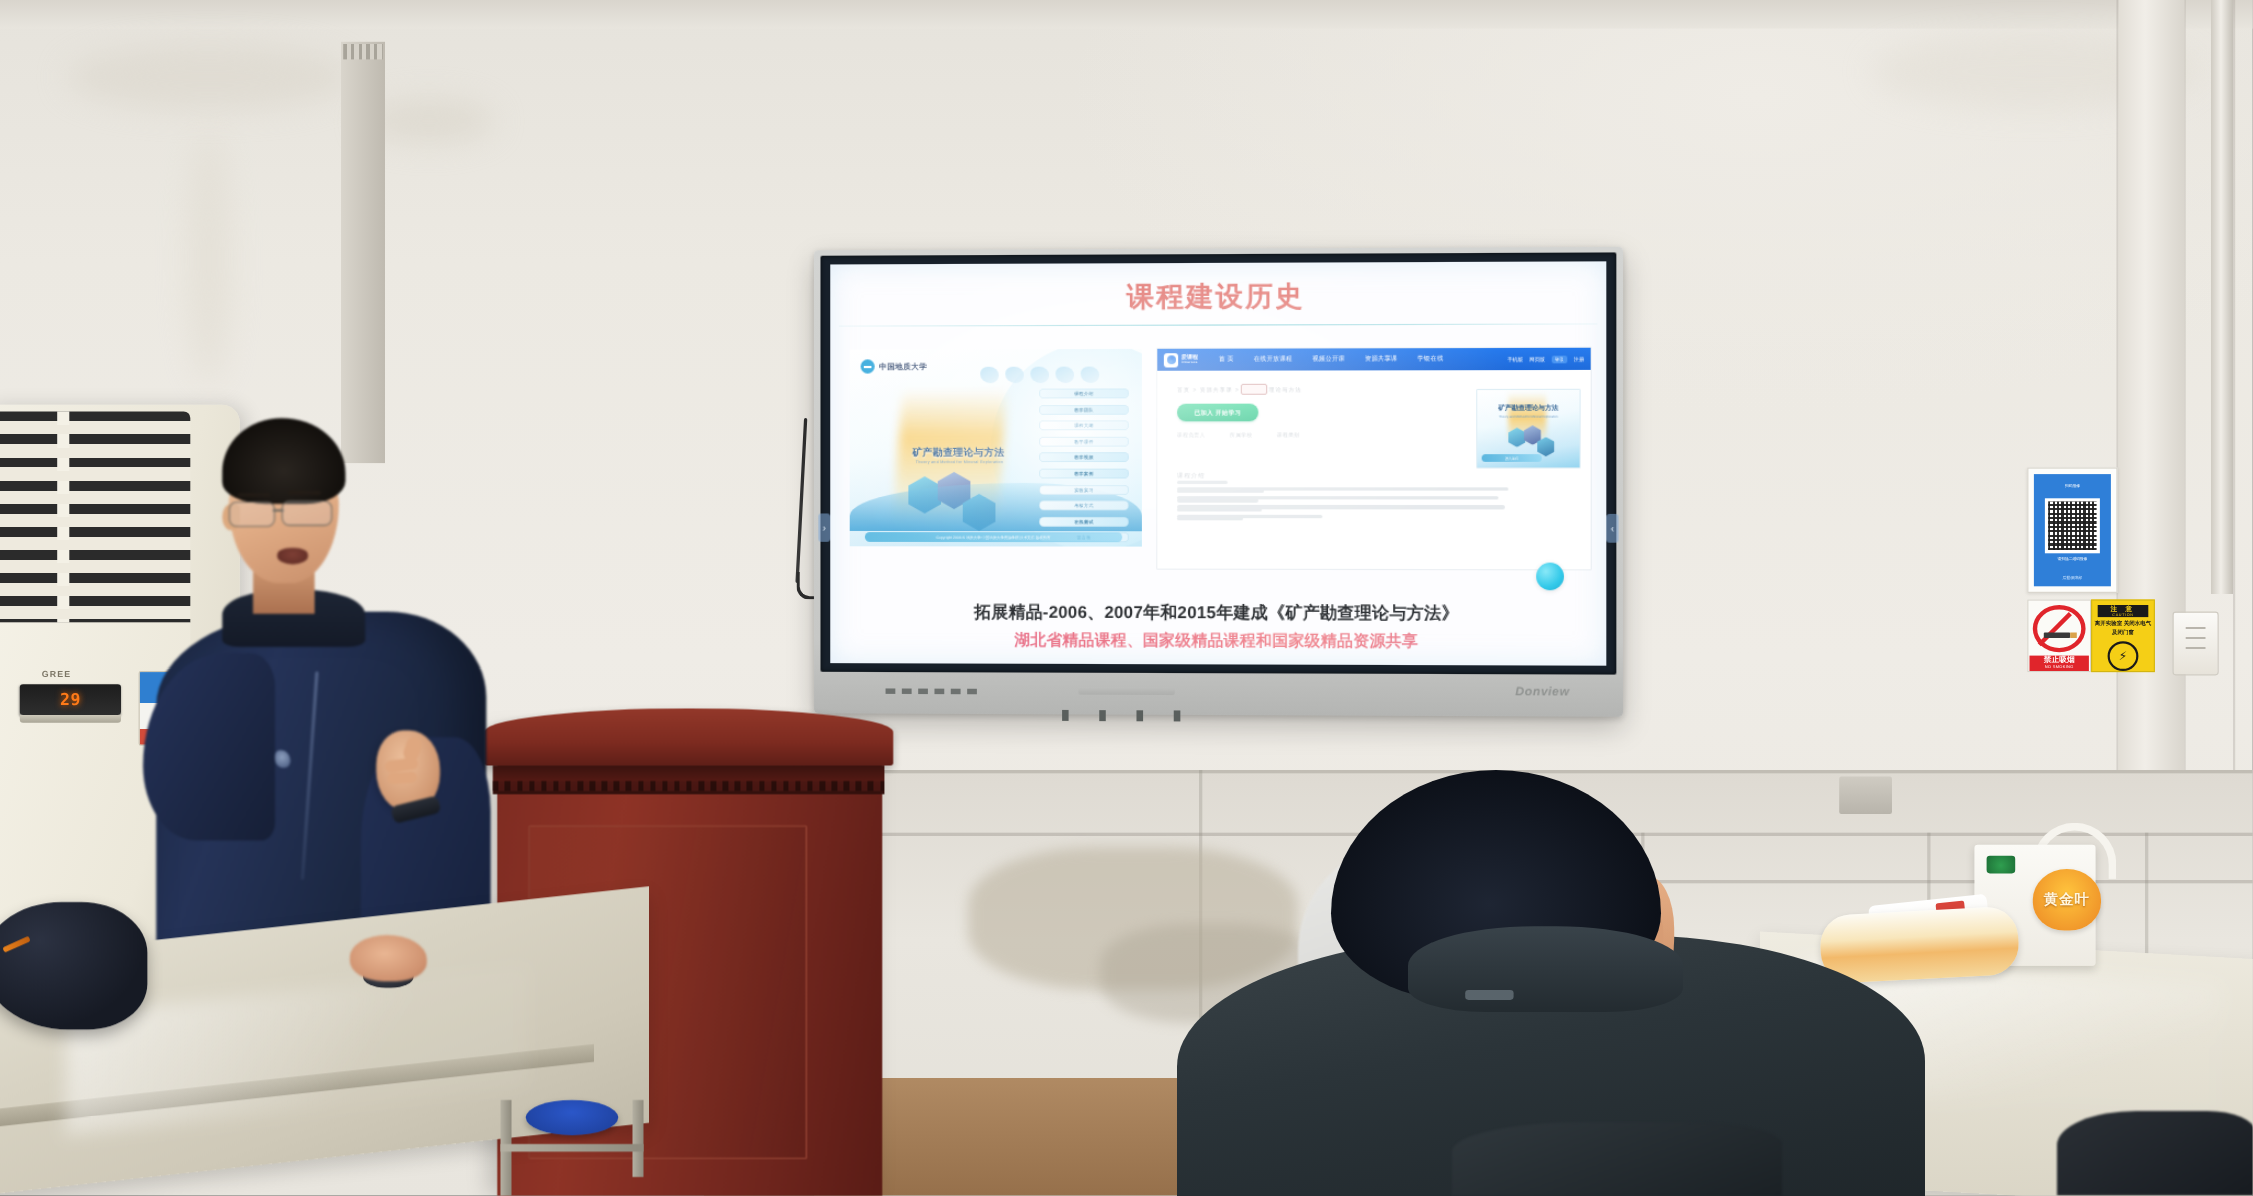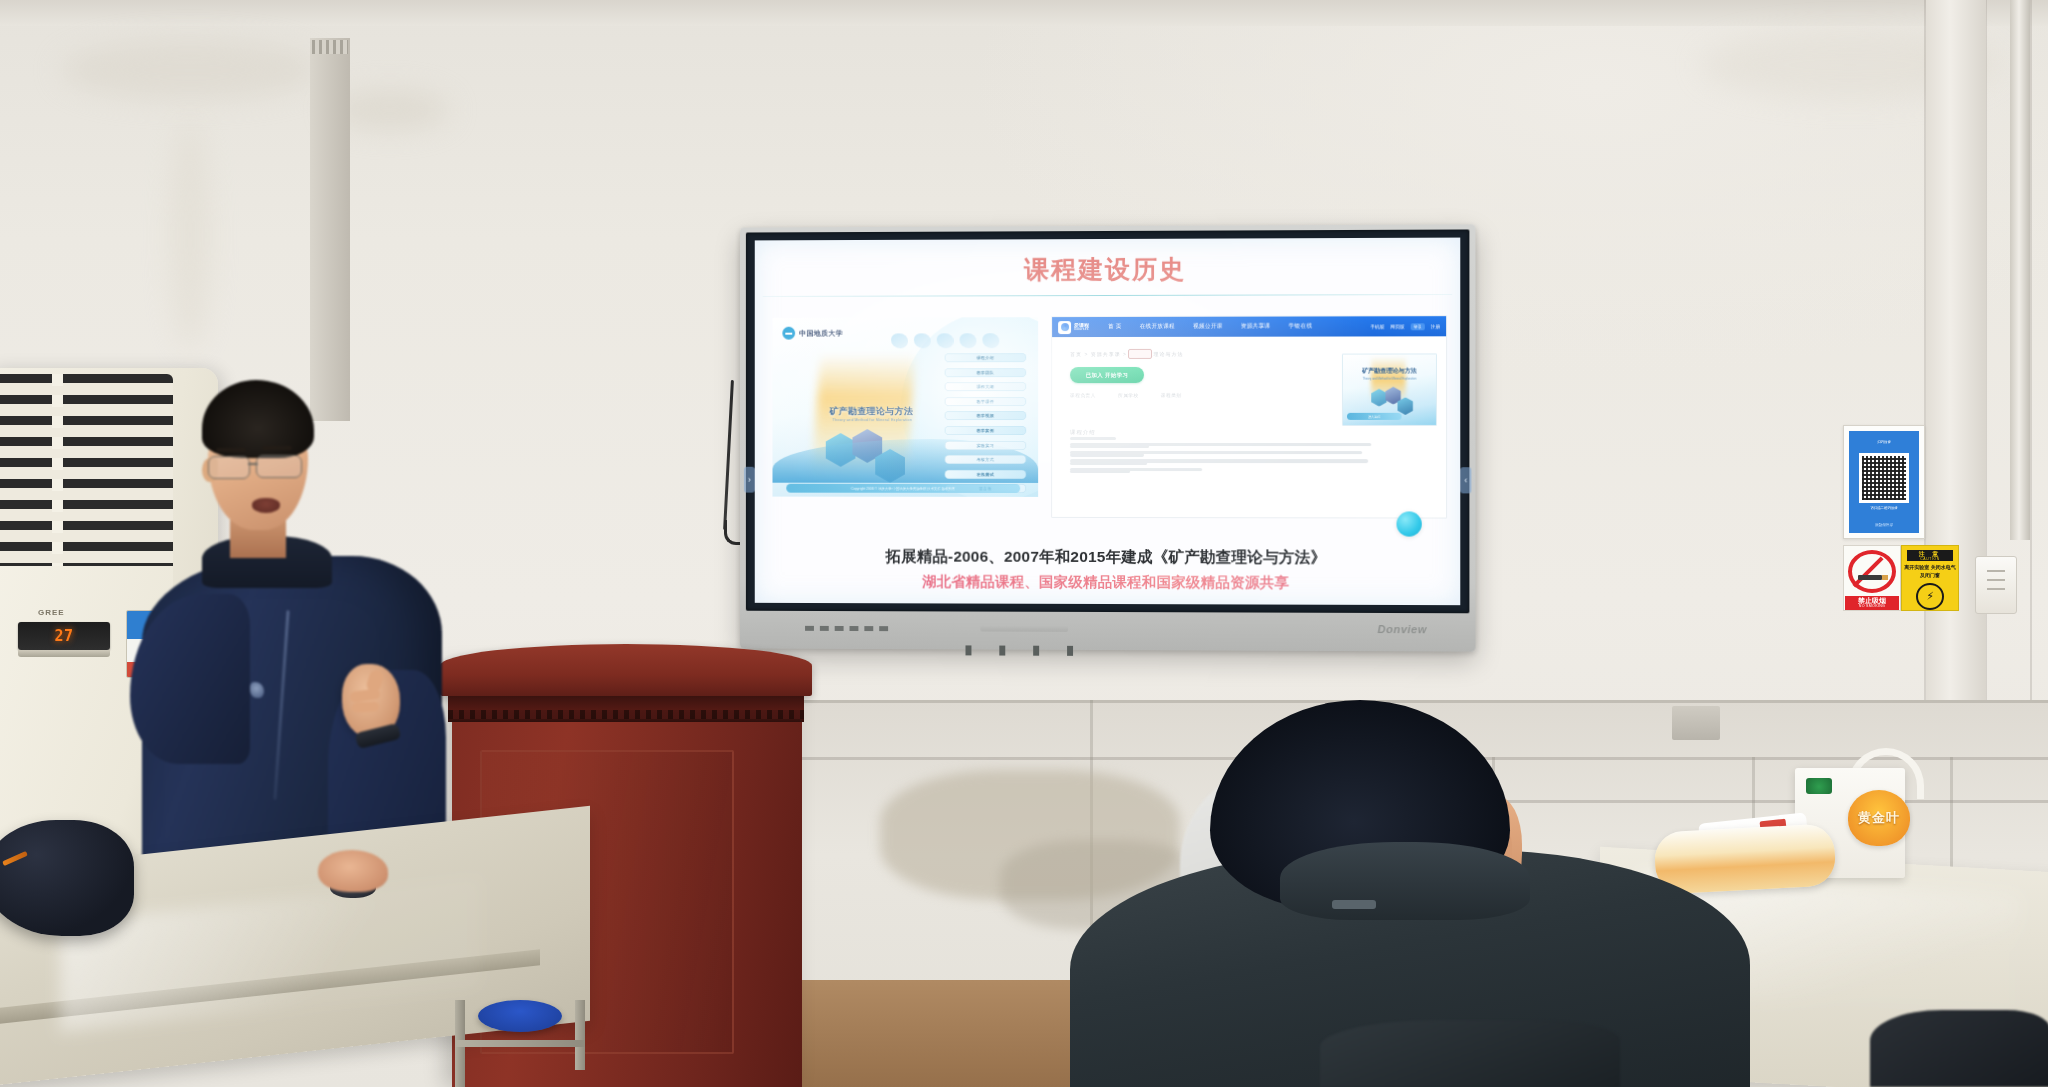--- a/index.html
+++ b/index.html
@@ -709,21 +709,21 @@
   <div class="scuff" style="left:880px;top:770px;width:300px;height:130px;background:#b9b09c;"></div>
   <div class="scuff" style="left:1000px;top:840px;width:200px;height:90px;background:#a9a190;opacity:.4;"></div>
 
   <div class="floor"></div>
 
   <div class="ac">
     <div class="ac-grille"></div>
     <div class="ac-body">
       <div class="ac-brand">GREE</div>
       <div class="ac-panel">
-        <span class="ac-temp">27</span>
+        <span class="ac-temp">29</span>
       </div>
       <div class="ac-panel-strip"></div>
       <div class="ac-label"></div>
       <div class="ac-seam"></div>
       <svg class="ac-palm" viewBox="0 0 60 38">
         <path d="M8 34 Q18 30 30 33 Q42 35 56 33 L56 37 L6 37 Z" fill="#3f9d3a"></path>
         <path d="M20 32 L22 16" stroke="#2f7a2c" stroke-width="2" fill="none"></path>
         <path d="M22 16 Q12 10 6 16 Q14 12 22 17 Q28 8 38 12 Q28 12 22 18 Q30 18 34 24 Q26 18 21 19 Z" fill="#2f8e2e"></path>
         <path d="M40 33 L41 22" stroke="#2f7a2c" stroke-width="1.6" fill="none"></path>
         <path d="M41 22 Q34 17 29 21 Q36 19 41 23 Q46 15 53 18 Q45 18 41 24 Z" fill="#36a033"></path>

